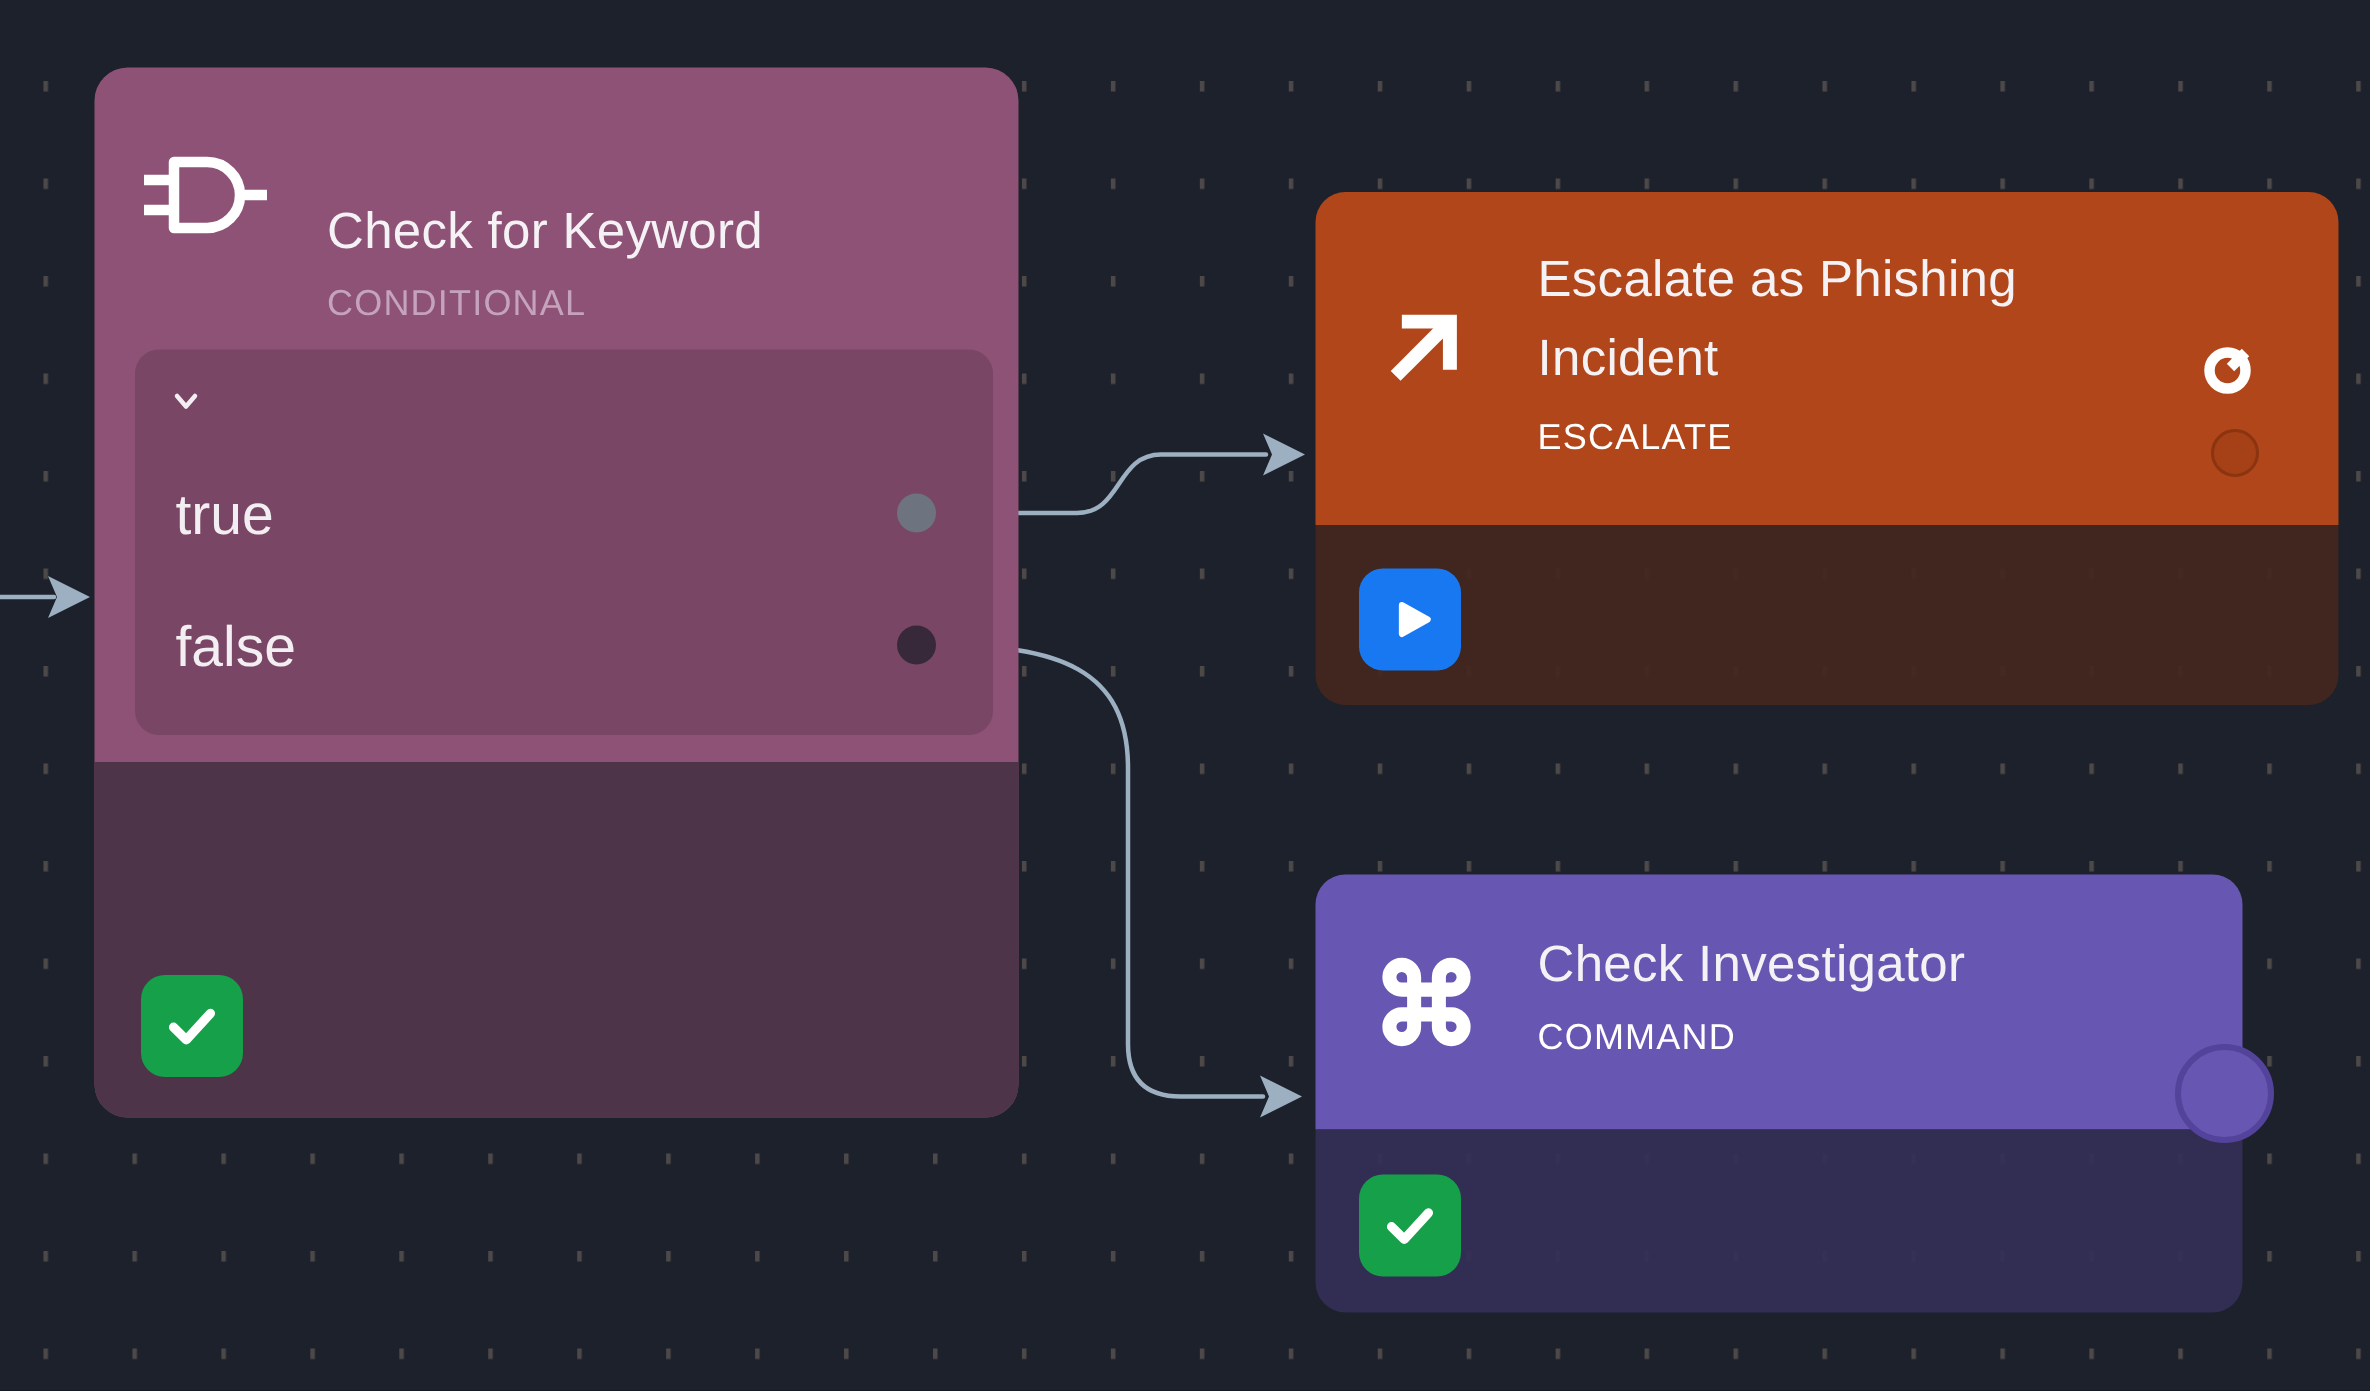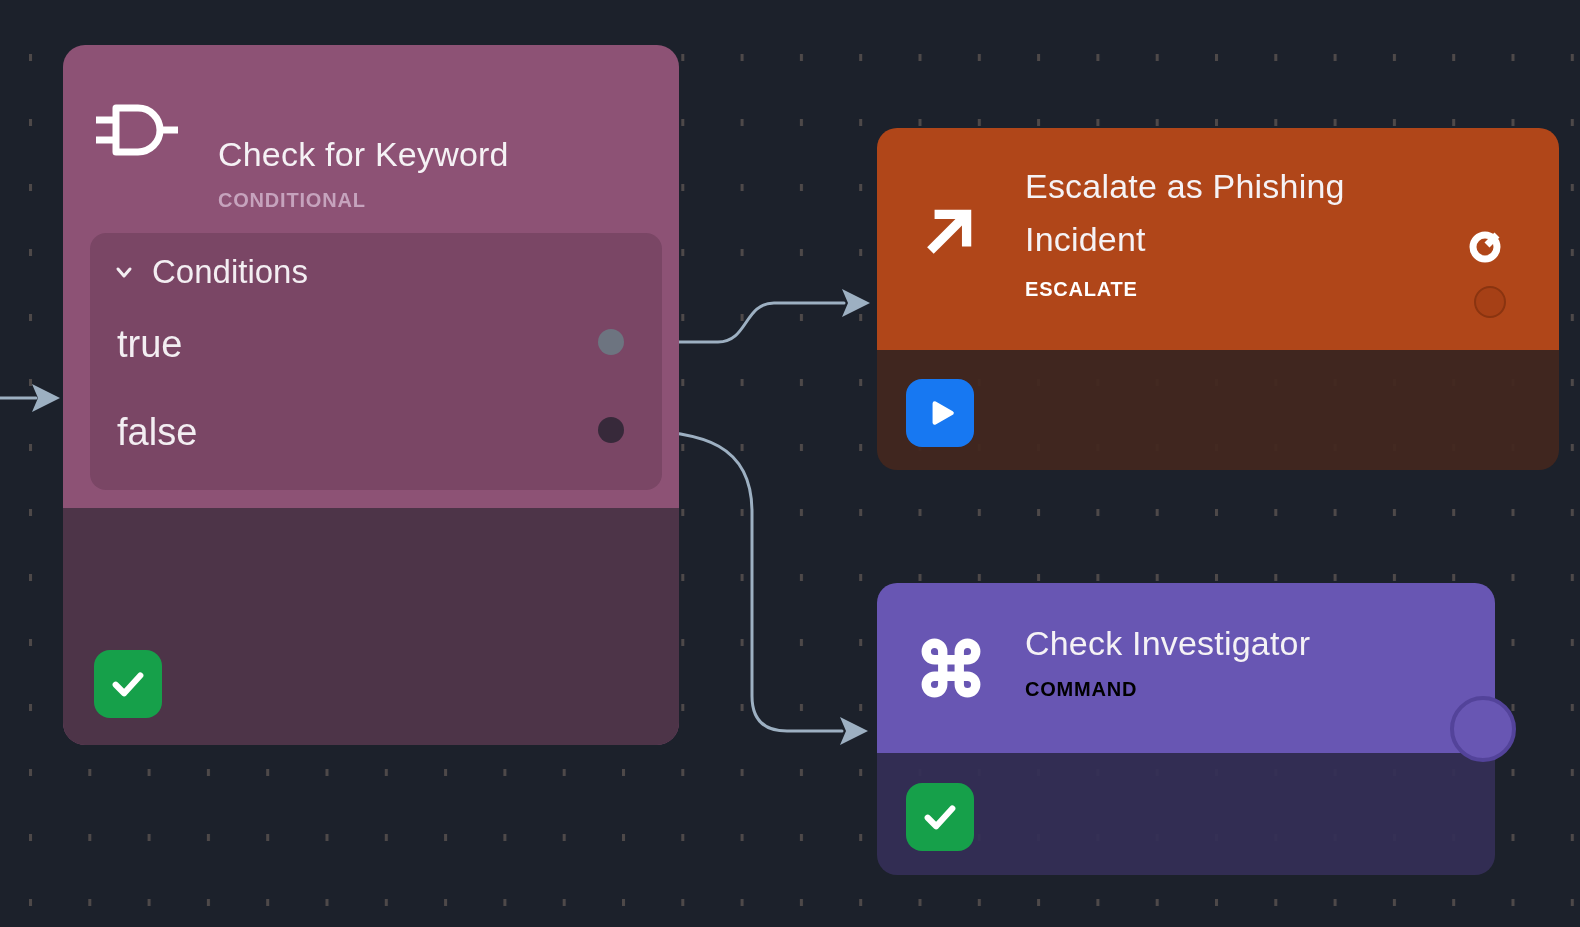--- a/index.html
+++ b/index.html
@@ -17,21 +17,21 @@
   .node{position:absolute;border-radius:20px;}
   .node-header{position:absolute;left:0;right:0;top:0;overflow:hidden;}
   .node-body{position:absolute;left:0;right:0;bottom:0;border-radius:0 0 20px 20px;}
 
   .icon-box{position:absolute;color:#ffffff;}
   .node-title{
     position:absolute;color:#f5f2f5;font-size:34px;font-weight:500;
     line-height:53px;letter-spacing:.2px;
   }
   .node-type{
-    position:absolute;font-size:20px;font-weight:700;letter-spacing:.8px;
+    position:absolute;font-size:24px;font-weight:400;letter-spacing:.8px;
   }
 
   
   .check-node{left:63px;top:45px;width:616px;height:700px;background:#8d5275;border-radius:22px;}
   .check-node .node-body{top:463px;height:237px;background:rgba(72,50,69,.93);border-radius:0 0 22px 22px;}
   .check-node .node-type{color:#c6a3bd;}
   .conditions-panel{
     position:absolute;left:27px;top:188px;width:572px;height:257px;
     background:rgba(30,10,25,.17);border-radius:16px;
   }
@@ -48,21 +48,21 @@
   
   .escalate-node{left:877px;top:128px;width:682px;height:342px;background:transparent;}
   .escalate-node .node-header{height:222px;background:#b04619;border-radius:20px 20px 0 0;}
   .escalate-node .node-body{top:222px;height:120px;background:rgba(67,39,30,.93);}
   .escalate-node .node-type{color:#ffffff;}
 
   
   .assign-node{left:877px;top:583px;width:618px;height:292px;}
   .assign-node .node-header{height:170px;background:#6856b3;border-radius:20px 20px 0 0;}
   .assign-node .node-body{top:170px;height:122px;background:rgba(52,46,86,.93);}
-  .assign-node .node-type{color:#000000;}
+  .assign-node .node-type{color:#ffffff;}
 
   
   .badge{
     position:absolute;width:68px;height:68px;border-radius:16px;
     display:flex;align-items:center;justify-content:center;
   }
   .badge-green{background:#16a04a;}
   .badge-blue{background:#1778f2;cursor:pointer;}
 
   
@@ -118,21 +118,20 @@
     <div class="node-title" style="left:155px;top:83px;">Check for Keyword</div>
     <div class="node-type" style="left:155px;top:144px;">CONDITIONAL</div>
 
     <div class="conditions-panel">
       <div class="panel-header">
         <span style="display:flex;">
           <svg width="28" height="28" viewBox="0 0 28 28">
             <polyline points="8,11 14,18 20,11" fill="none" stroke="#f3eef2" stroke-width="3" stroke-linecap="round" stroke-linejoin="round"></polyline>
           </svg>
         </span>
-        <span>Conditions</span>
       </div>
 
       <div class="output-row-label" style="top:90px;">true</div>
       <span class="port port-true"></span>
 
       <div class="output-row-label" style="top:178px;">false</div>
       <span class="port port-false"></span>
     </div>
 
     <div class="node-body">

